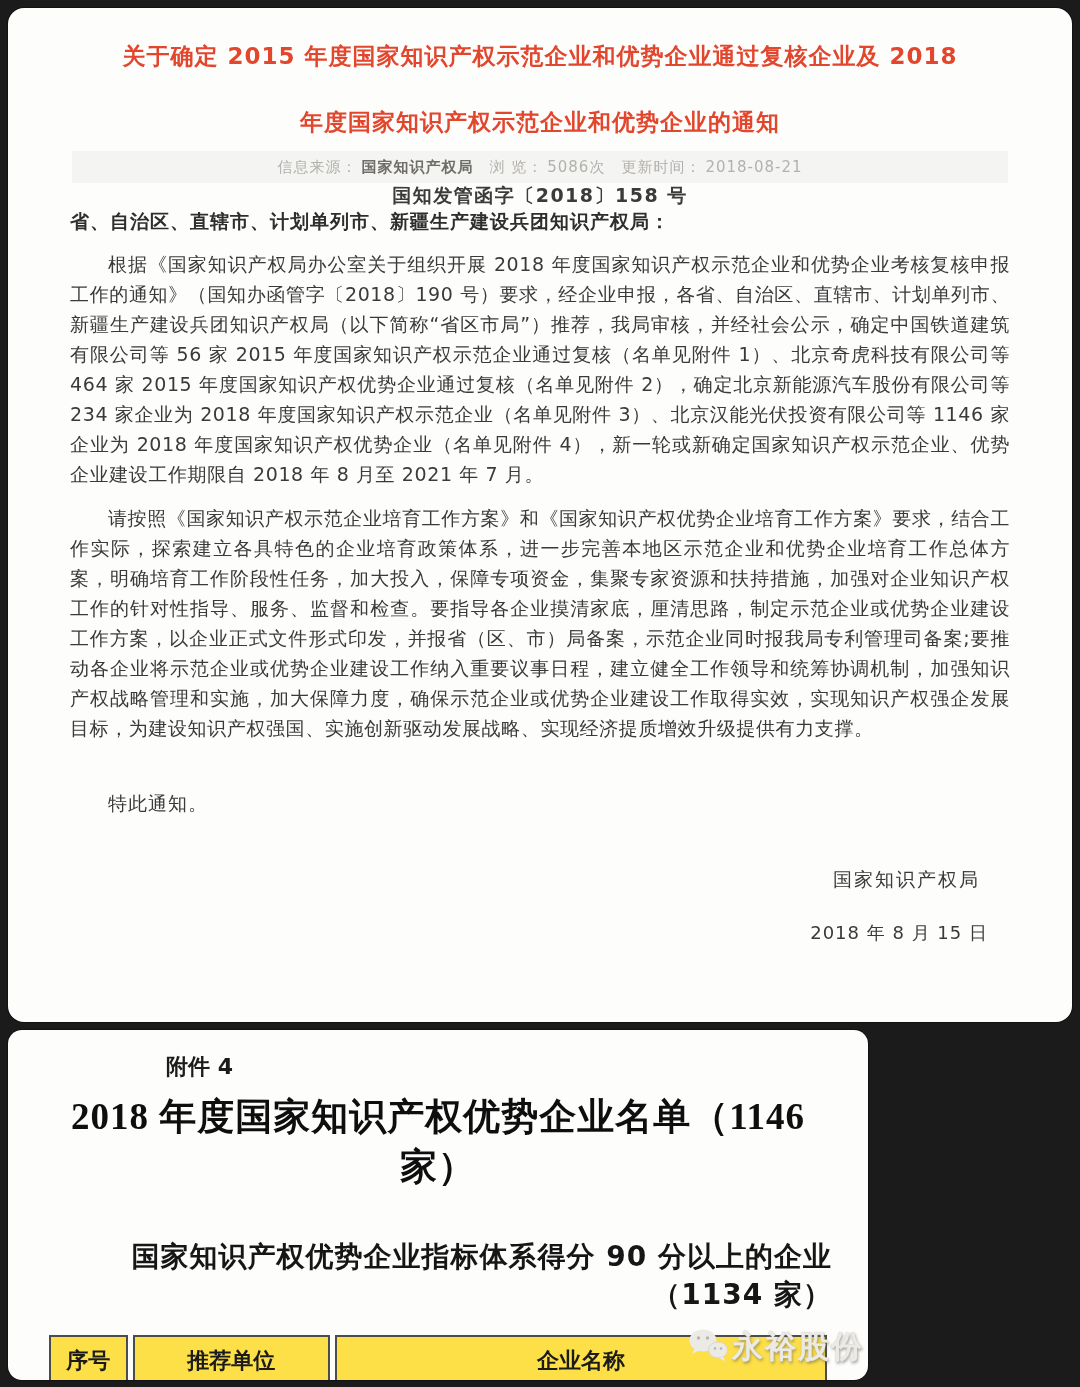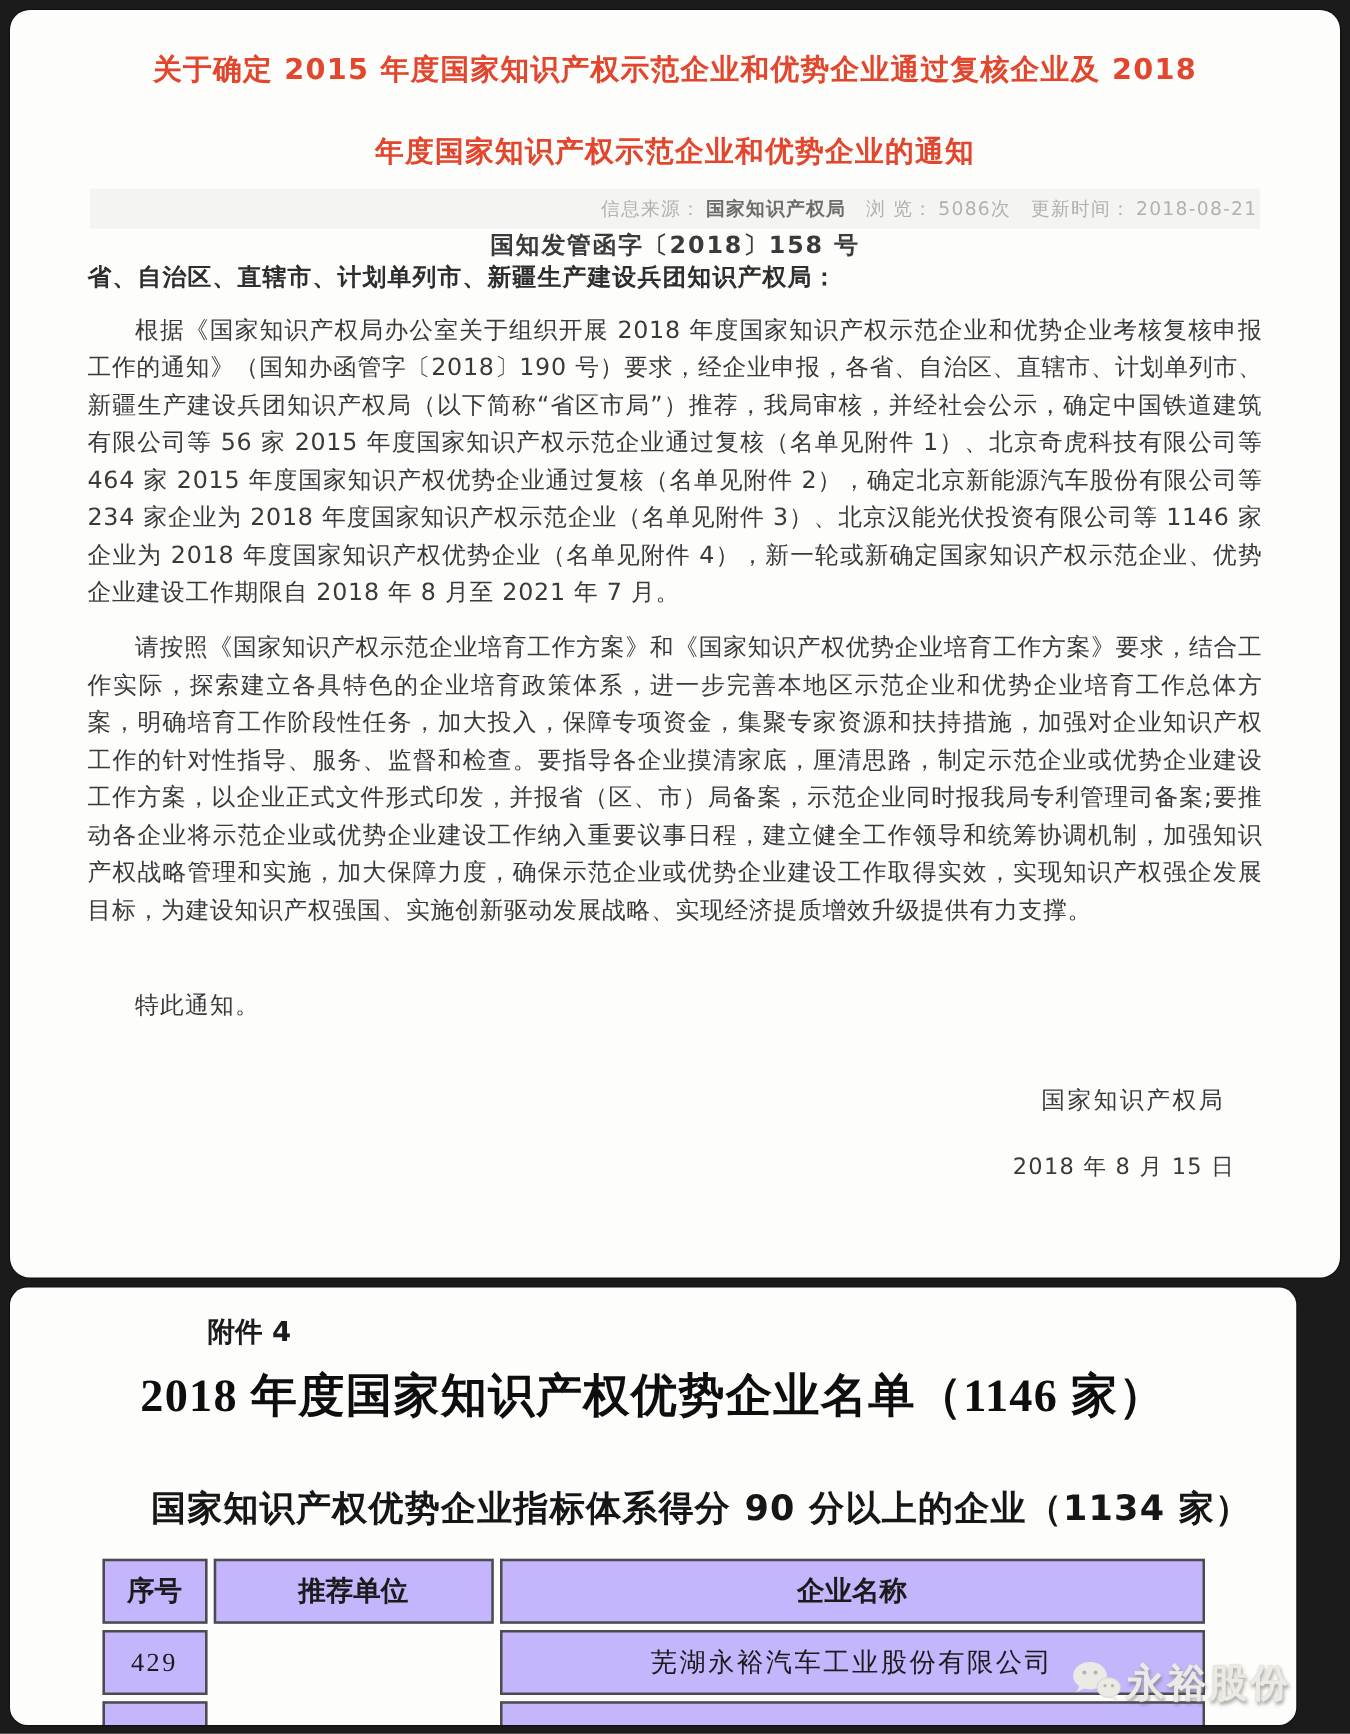--- a/index.html
+++ b/index.html
@@ -5,28 +5,28 @@
   html,body{margin:0;padding:0;}
   body{
     width:1080px;height:1387px;position:relative;
     background:#1b1b1b;
     font-family:"DejaVu Sans","Liberation Sans",sans-serif;
     -webkit-font-smoothing:antialiased;
   }
   .card{position:absolute;background:#fdfdfc;border-radius:16px;overflow:hidden;
         box-shadow:0 0 0 1px rgba(0,0,0,0.35);}
   #notice-card{left:8px;top:8px;width:1064px;height:1014px;}
-  #attachment-card{left:8px;top:1030px;width:1029px;height:350px;border-radius:14px;}
+  #attachment-card{left:8px;top:1030px;width:860px;height:350px;border-radius:14px;}
 
   .notice-inner{padding:34px 62px 0 62px;}
   .notice-title{color:#e2462d;font-weight:bold;font-size:23px;line-height:1.25;
                 text-align:center;letter-spacing:1px;}
   .notice-title.l2{margin-top:37px;}
 
-  .meta-bar{margin:14px 2px 0;background:#f4f4f2;text-align:right;
+  .meta-bar{margin:14px 2px 0;background:#f4f4f2;text-align:center;
             font-size:15px;color:#b3b1ad;padding:7px 0 6px;letter-spacing:1px;}
   .meta-bar span{margin:0 2px;}
   .meta-bar .src-value{color:#6f6d69;font-weight:bold;margin-right:14px;}
   .meta-bar .views-value{margin-right:14px;}
 
   .doc-number{text-align:center;font-weight:bold;color:#3b3b3b;font-size:19px;
               letter-spacing:1.5px;}
 
   .salutation{font-size:19px;color:#2e2e2e;font-weight:600;letter-spacing:1px;}
 
@@ -44,21 +44,21 @@
   .attach-label{margin-left:122px;font-size:22px;font-weight:bold;color:#1c1c1c;line-height:30px;}
   .attach-title{margin-top:10px;text-align:center;
                 font-family:Liberation Serif, serif;
                 font-weight:bold;font-size:37px;color:#0e0e0e;letter-spacing:1px;}
   .attach-subtitle{margin-top:46px;text-align:right;font-weight:bold;font-size:28px;
                    color:#161616;letter-spacing:1px;}
 
   table.enterprise-table{margin:16px auto 0;border-collapse:separate;border-spacing:5px;
                          font-family:"Liberation Serif","DejaVu Serif",serif;}
   .enterprise-table td{border:2px solid #4c4c4c;text-align:center;vertical-align:middle;
-                       color:#1b1b1b;background:#c4b5fd;}
+                       color:#1b1b1b;background:#fde047;}
   .enterprise-table .hdr td{font-weight:bold;font-size:22px;height:46px;}
   .enterprise-table .row td{font-size:21px;height:46px;letter-spacing:2px;}
   .enterprise-table .cut td{height:42px;}
   .col-seq{width:78px;}
   .col-rec{width:218px;}
   .col-name{width:558px;}
   .enterprise-table td.no-border{border-color:transparent;background:transparent;}
 
   .watermark{position:absolute;right:4px;bottom:12px;display:flex;align-items:center;
              gap:3px;z-index:6;}

